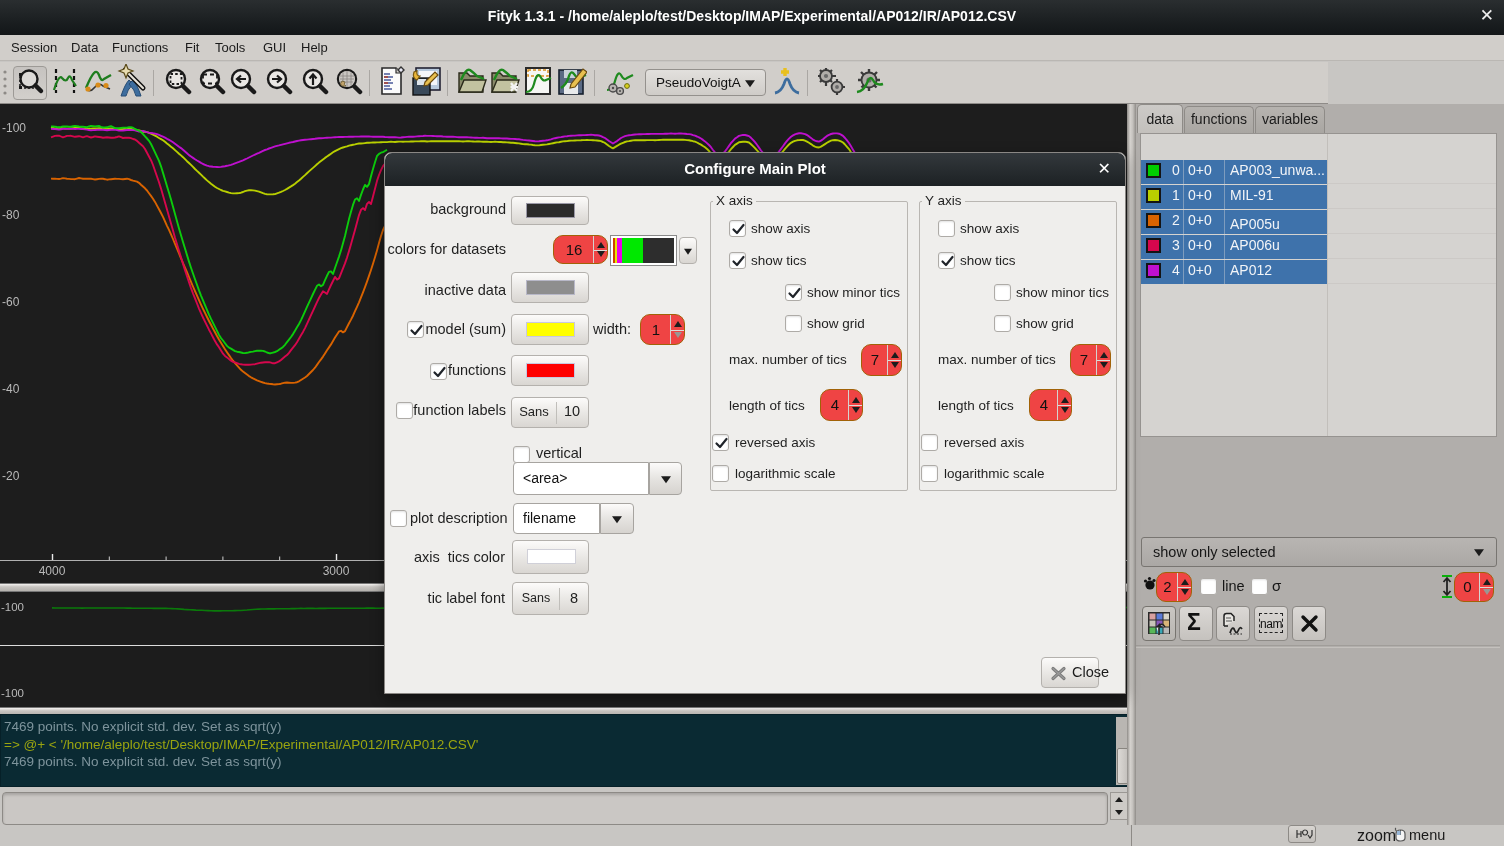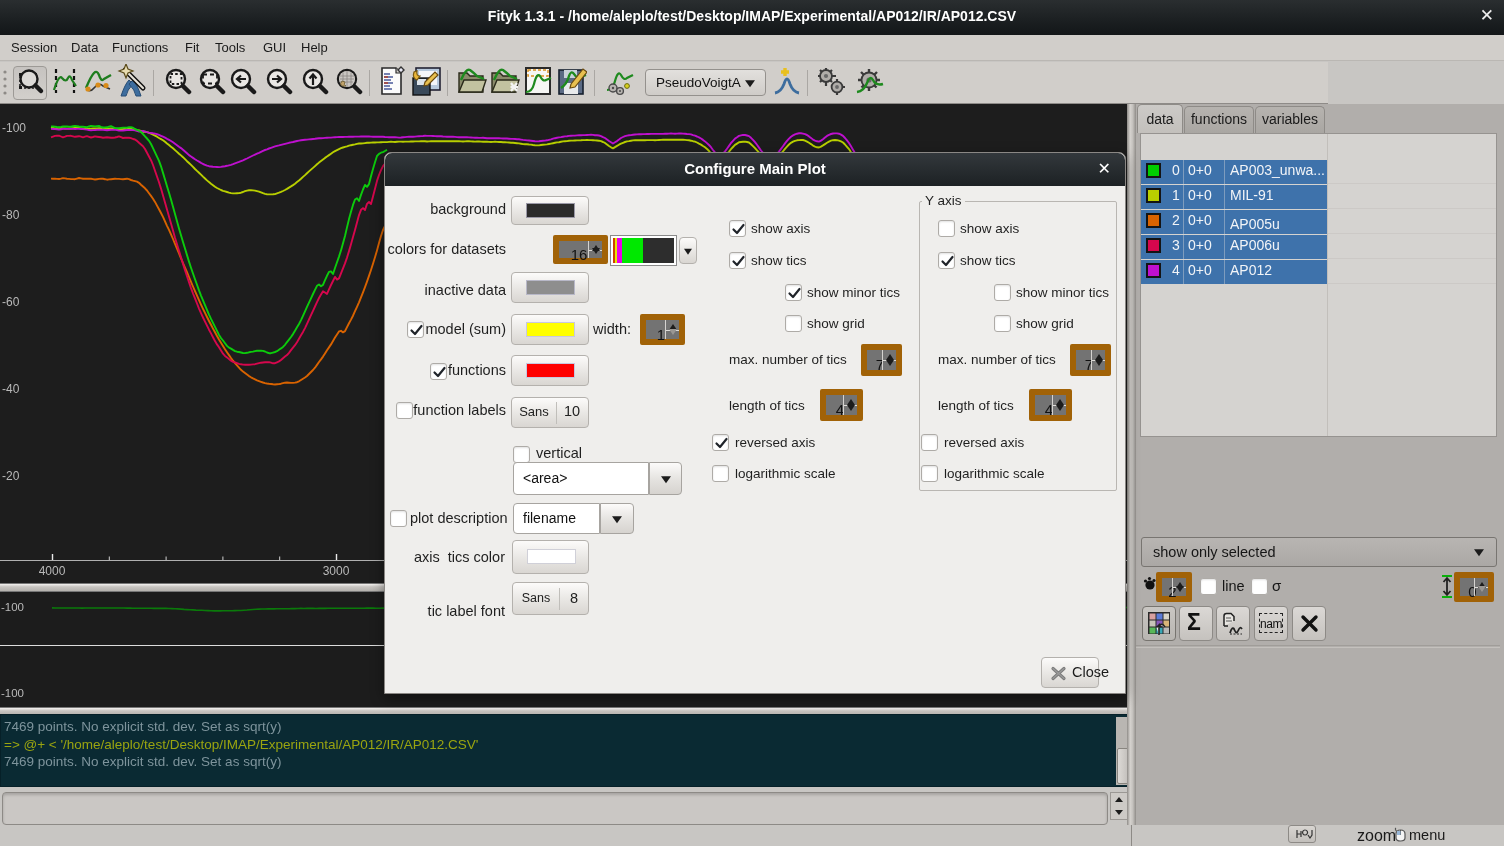--- a/index.html
+++ b/index.html
@@ -25,21 +25,21 @@
 .rpanel{left:1136px;top:104px;width:368px;height:721px;background:#b1aeab}
 .tab{position:absolute;top:106px;height:27px;border:1px solid #8e8b87;border-bottom:none;border-radius:5px 5px 0 0;font-size:14px;text-align:center;color:#1a1a1a;background:linear-gradient(#b6b3af,#a9a6a2)}
 .dtable{left:1140px;top:133px;width:357px;height:304px;background:#d5d3d0;border:1px solid #969390}
 .thead{position:absolute;left:0;top:0;width:100%;height:25px;background:linear-gradient(#dbd8d5,#ccc9c5);border-bottom:1px solid #a5a29e;font-size:14px;color:#1a1a1a}
 .drow{position:absolute;left:0;width:355px;height:24px;color:#f2f4f7;font-size:14px;border-bottom:1px solid #ccc9c6}
 .sw{position:absolute;left:5px;top:3px;width:15px;height:15px;border:2px solid #141414}
 .vline{position:absolute;top:0;width:1px;height:100%;background:#b7b4b0}
 .infobox{left:1140px;top:444px;width:357px;height:88px;background:#bcb9b6;border:1px solid #8e8b88;font-size:13.5px;color:#141414;padding:3px 0 0 5px;line-height:19px}
 .socombo{left:1141px;top:537px;width:356px;height:30px;background:linear-gradient(#b8b5b2,#aba8a5);border:1px solid #787571;border-radius:3px;font-size:14.5px;color:#161616;line-height:28px;padding-left:11px}
 .rbtn{position:absolute;width:34px;height:35px;top:606px;border:1px solid #8d8a86;border-radius:4px;background:linear-gradient(#dbd8d5,#c5c2be)}
-.spinbox{position:absolute;background:#737373;border:6px solid #a16207;border-radius:2px}
+.spinbox{position:absolute;background:#ef4444;border:1px solid #a16207;border-radius:10px}
 .spincol{position:absolute;right:0;top:0;height:100%;border-left:1px solid #d5d3d0;width:14px}
 .spincol i{position:absolute;left:0;top:50%;width:100%;height:1px;background:#dddbd8}
 .up,.dn{position:absolute;left:50%;transform:translateX(-50%);width:0;height:0;border-left:4.5px solid transparent;border-right:4.5px solid transparent}
 .up{border-bottom:6px solid #1c1c1c;top:22%}
 .dn{border-top:6px solid #1c1c1c;bottom:22%}
 .cb{position:absolute;width:17px;height:17px;background:#fff;border:1px solid #aeaba7;border-radius:3px;box-shadow:inset 0 1px 2px rgba(0,0,0,.12)}
 .cb svg{position:absolute;left:1px;top:1px}
 .dialog{left:384px;top:152px;width:742px;height:542px;background:#efeeec;border:1px solid #8a8784;border-radius:7px 7px 0 0;box-shadow:0 4px 14px rgba(0,0,0,.42)}
 .dtitle{position:absolute;left:0;top:0;width:100%;height:33px;background:linear-gradient(#33383c,#23282b 70%,#1d2124);border-radius:7px 7px 0 0;color:#fff;font-weight:bold;font-size:15px;text-align:center;line-height:31px}
 .dx{position:absolute;right:14px;top:0;font-weight:normal;font-size:16px}
@@ -464,33 +464,36 @@
 <span class="cb" style="left:5px;top:357px;width:17px;height:17px"></span>
       <span class="dlabel" style="left:25px;top:357px;text-align:left;font-size:14.5px">plot description</span>
 <span class="combofield" style="left:128px;top:350px;width:87px;height:31px;line-height:29px">filename</span>
 <span class="combobtn" style="left:215px;top:350px;width:34px;height:31px">
         <span class="darr"></span>
       </span>
 <span class="dlabel" style="left:-180px;width:300px;top:396px;font-size:14.5px">axis&nbsp;&nbsp;tics color</span>
       <span class="dbtn" style="left:127px;top:387px;width:77px;height:34px">
         <span class="swatch" style="background:#ffffff;border-color:#d0d0d8;top:8px"></span>
       </span>
-<span class="dlabel" style="left:-180px;width:300px;top:450px;font-size:14.5px">tic label font</span>
+<span class="dlabel" style="left:-180px;width:300px;top:437px;font-size:14.5px">tic label font</span>
 <span class="dbtn" style="left:127px;top:429px;width:77px;height:33px;font-size:12.5px;color:#222">
 <span style="position:absolute;left:0;top:8px;width:46px;text-align:center">Sans</span>
 <span style="position:absolute;left:46px;top:5px;width:1px;height:22px;background:#c0beba"></span>
 <span style="position:absolute;left:47px;top:7px;width:28px;text-align:center;font-size:14.5px">8</span>
       </span>
 <span class="dbtn" style="left:656px;top:504px;width:58px;height:31px">
 <svg style="position:absolute;left:8px;top:7px" width="17" height="17" viewBox="0 0 17 17">
           <path d="M3 3.5 L14 13.5 M14 3.5 L3 13.5" stroke="#7a7a7a" stroke-width="3.2" stroke-linecap="round"></path>
           <path d="M3 3.5 L14 13.5 M14 3.5 L3 13.5" stroke="#9a9a9a" stroke-width="1.2" stroke-linecap="round"></path>
         </svg>
 <span style="position:absolute;left:30px;top:6px;font-size:14.5px;color:#1a1a1a">Close</span>
       </span>
+<div class="group" style="left:325px;top:48px;width:198px;height:290px">
+        <span class="glabel">X axis</span>
+      </div>
 <div class="group" style="left:534px;top:48px;width:198px;height:290px">
         <span class="glabel">Y axis</span>
       </div>
 <span class="cb" style="left:344px;top:67px;width:17px;height:17px">
         <svg width="15" height="15" viewBox="0 0 15 15">
           <path d="M2.5 7.5 L6 11 L12.5 3" stroke="#20242a" stroke-width="2.2" fill="none" stroke-linecap="round" stroke-linejoin="round"></path>
         </svg>
       </span>
       <span class="gitem" style="left:366px;top:68px">show axis</span>
       <span class="cb" style="left:344px;top:99px;width:17px;height:17px">

